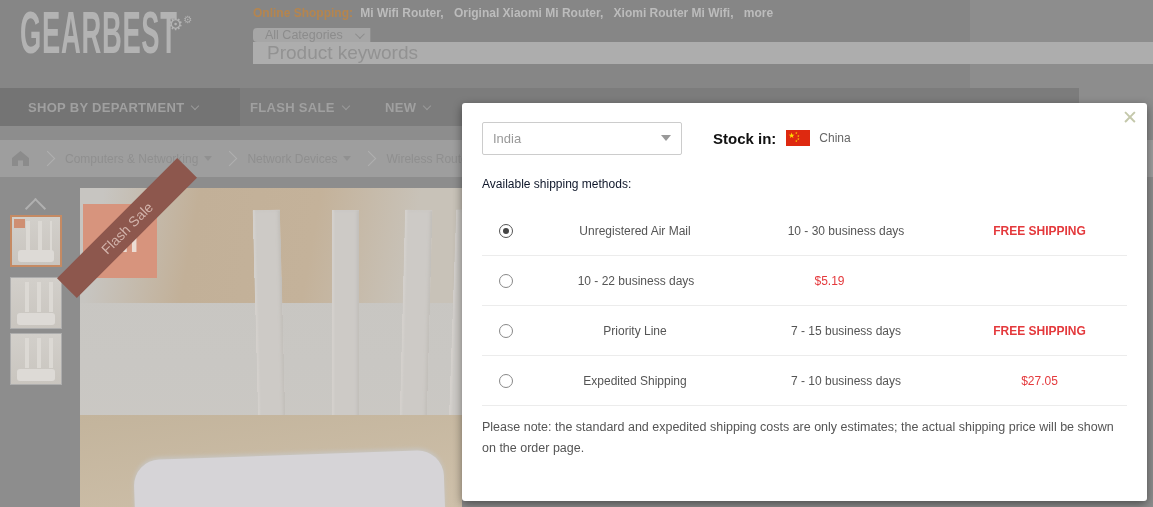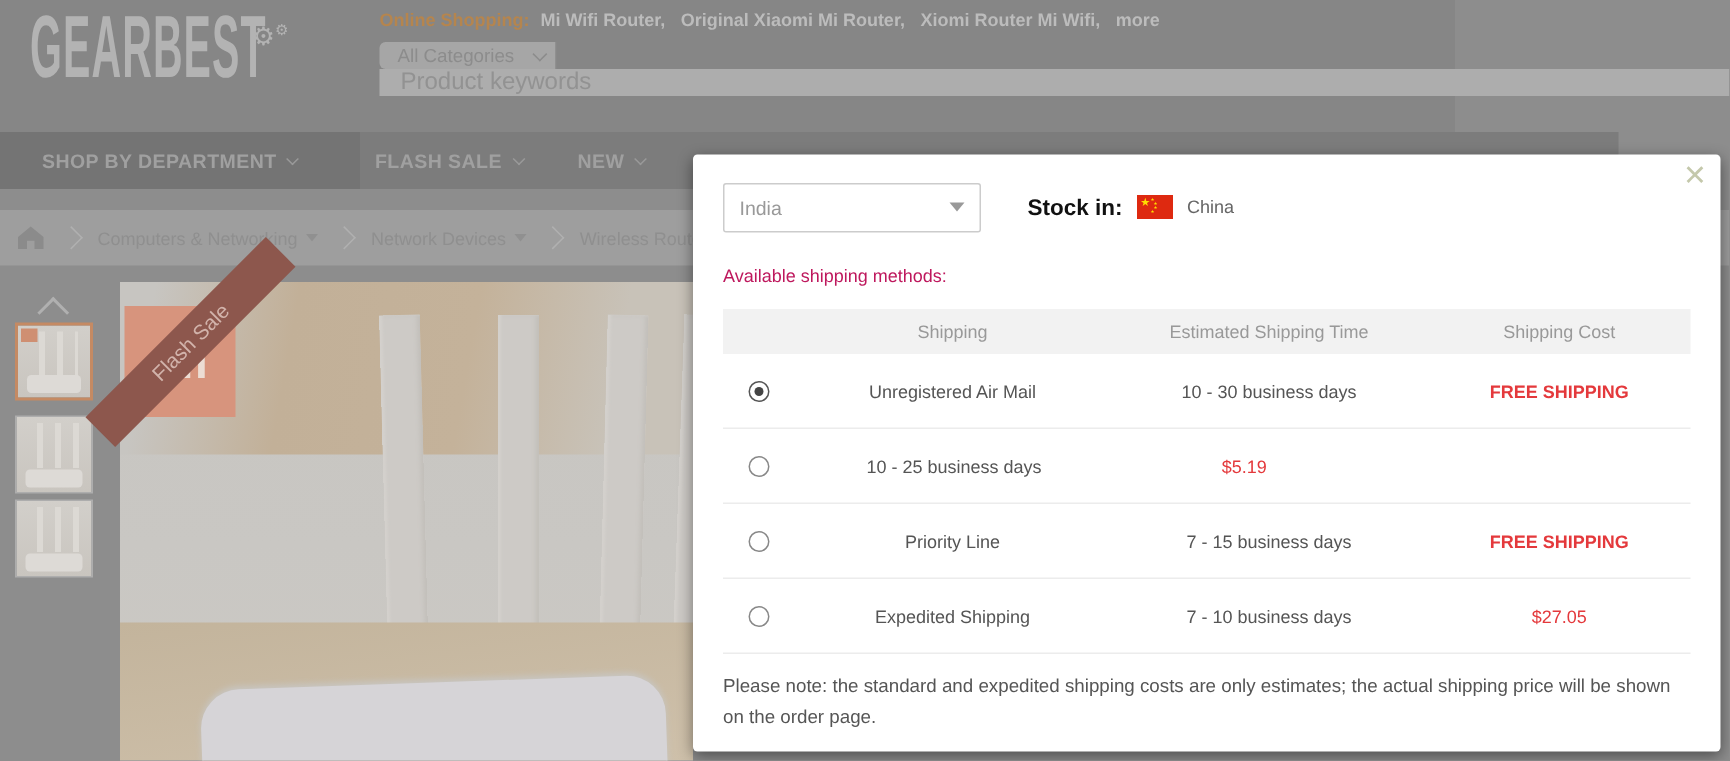--- a/index.html
+++ b/index.html
@@ -18,21 +18,21 @@
   .top-links .shop-label { color:#b5854e; font-weight:bold; margin-right:4px; }
   .top-links a { color:#bcbcbc; font-weight:bold; text-decoration:none; margin-right:7px; cursor:pointer; }
 
   .search-bar { position:absolute; left:253px; top:28px; width:900px; height:36px; display:flex;flex-direction:column; }
   .search-cat { width:118px; height:36px; background:#a6a6a6; border-radius:4px 0 0 4px;
                 border-right:1px solid #909090; display:flex; align-items:center; padding:0 8px 0 12px;
                 color:#8c8c8c; font-size:12.5px; cursor:pointer; }
   .search-cat .chev { margin-left:auto; width:7px; height:7px; border-right:1.5px solid #8c8c8c;
                 border-bottom:1.5px solid #8c8c8c; transform:rotate(45deg) translateY(-2px); }
   .search-input { flex:1; height:36px; background:#adadad; border:none; outline:none;
-                padding:0 14px; font-size:16px; color:#6f6f6f; font-family:"Liberation Sans",sans-serif; }
+                padding:0 14px; font-size:19px; color:#6f6f6f; font-family:"Liberation Sans",sans-serif; }
   .search-input::placeholder { color:#929292; opacity:1; }
 
   .nav-bar { position:absolute; left:0; top:88px; width:1079px; height:38px; background:#7c7c7c; }
   .nav-dept { position:absolute; left:0; top:0; width:240px; height:38px; background:#747474;
               display:flex; align-items:center; padding-left:28px; cursor:pointer; }
   .nav-dept span, .nav-item span { color:#a0a0a0; font-weight:bold; font-size:13px; letter-spacing:.3px; }
   .nav-item { position:absolute; top:0; height:38px; display:flex; align-items:center; cursor:pointer; }
   .nav-flash { left:250px; } .nav-new { left:385px; }
   .nav-chev { width:6px; height:6px; border-right:1.5px solid #9a9a9a; border-bottom:1.5px solid #9a9a9a;
               transform:rotate(45deg); margin-left:8px; margin-top:-3px; }
@@ -82,30 +82,30 @@
            transform:rotate(-45deg); display:flex; align-items:center; justify-content:center; z-index:2; }
   .flash-ribbon span { color:#d2b3ab; font-size:14px; }
 
   
   .modal { position:absolute; left:462px; top:103px; width:685px; height:398px; background:#ffffff;
            border-radius:3px; box-shadow:0 3px 10px rgba(0,0,0,.45); z-index:10; padding:18px 20px 0 20px; }
   .modal-close { position:absolute; top:5px; right:9px; font-size:19px; color:#c4c8ab;
            cursor:pointer; line-height:1; font-weight:300; }
   .dest-row { display:flex; align-items:center; height:34px; margin-bottom:22px; }
   .dest-label { font-size:15px; font-weight:bold; color:#111; margin-right:6px; }
-  .dest-select { width:172px; height:33px; border:1px solid #ccc; border-radius:2px; background:#fff;
+  .dest-select { width:200px; height:33px; border:1px solid #ccc; border-radius:2px; background:#fff;
            display:flex; align-items:center; padding:0 10px; cursor:pointer; }
   .dest-select .val { color:#999; font-size:13px; }
   .dest-select .arrow { margin-left:auto; width:0; height:0; border-left:5px solid transparent;
            border-right:5px solid transparent; border-top:6px solid #999; }
   .stock-label { font-size:15px; font-weight:bold; color:#111; margin-left:31px; margin-right:10px; }
   .flag { width:24px; height:16px; flex:none; }
   .stock-val { font-size:12px; color:#666; margin-left:9px; }
 
-  .methods-label { font-size:12px; color:#be185d; margin-bottom:15px; }
+  .methods-label { font-size:12px; color:#0f172a; margin-bottom:15px; }
 
   .ship-table { width:645px; font-size:12px; }
   .t-head { display:flex; height:30px; align-items:center; background:#f2f2f2; color:#999; }
   .t-row { display:flex; height:50px; align-items:center; color:#555; border-bottom:1px solid #ececec; cursor:pointer; }
   .c-radio { width:48px; display:flex; justify-content:center; }
   .c-name { width:210px; text-align:center; }
   .c-time { width:212px; text-align:center; }
   .c-cost { width:175px; text-align:center; color:#e4393c; }
   .c-cost.free { font-weight:bold; }
   .radio { width:14px; height:14px; border:1px solid #888; border-radius:50%; position:relative; cursor:pointer; }
@@ -224,41 +224,35 @@
       <text x="11" y="6.5" font-size="3" fill="#ffde00">★</text>
       <text x="11" y="9.5" font-size="3" fill="#ffde00">★</text>
       <text x="9" y="12" font-size="3" fill="#ffde00">★</text>
     </svg>
     <span class="stock-val">China</span>
   </div>
 
   <div class="methods-label">Available shipping methods:</div>
 
   <div class="ship-table">
-    <div class="t-head">
-      <div class="c-radio"></div>
-      <div class="c-name">Shipping</div>
-      <div class="c-time">Estimated Shipping Time</div>
-      <div class="c-cost" style="color:#999;font-weight:normal">Shipping Cost</div>
-    </div>
 
     <div class="t-row">
       <div class="c-radio">
           <span class="radio checked"></span>
         </div>
       <div class="c-name">Unregistered Air Mail</div>
       <div class="c-time">10 - 30 business days</div>
       <div class="c-cost cost free">FREE SHIPPING</div>
     </div>
 
     <div class="t-row">
       <div class="c-radio">
           <span class="radio"></span>
         </div>
-      <div class="c-time">10 - 25 business days</div>
+      <div class="c-time">10 - 22 business days</div>
       <div class="c-cost cost">$5.19</div>
     </div>
 
     <div class="t-row">
       <div class="c-radio">
           <span class="radio"></span>
         </div>
       <div class="c-name">Priority Line</div>
       <div class="c-time">7 - 15 business days</div>
       <div class="c-cost cost free">FREE SHIPPING</div>

